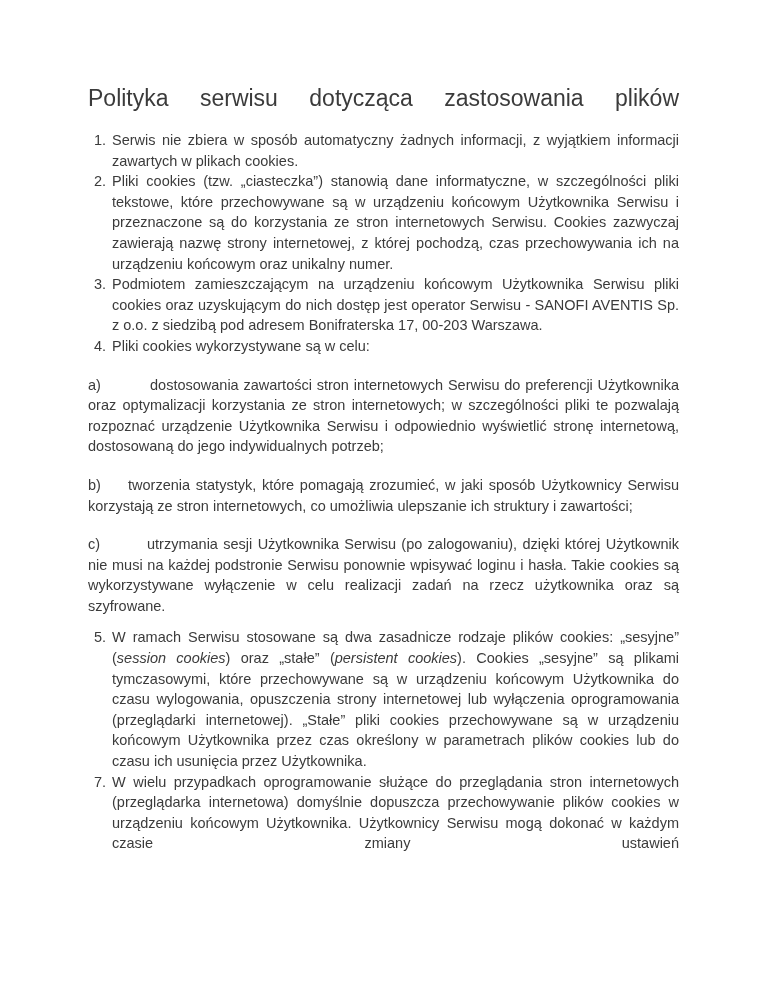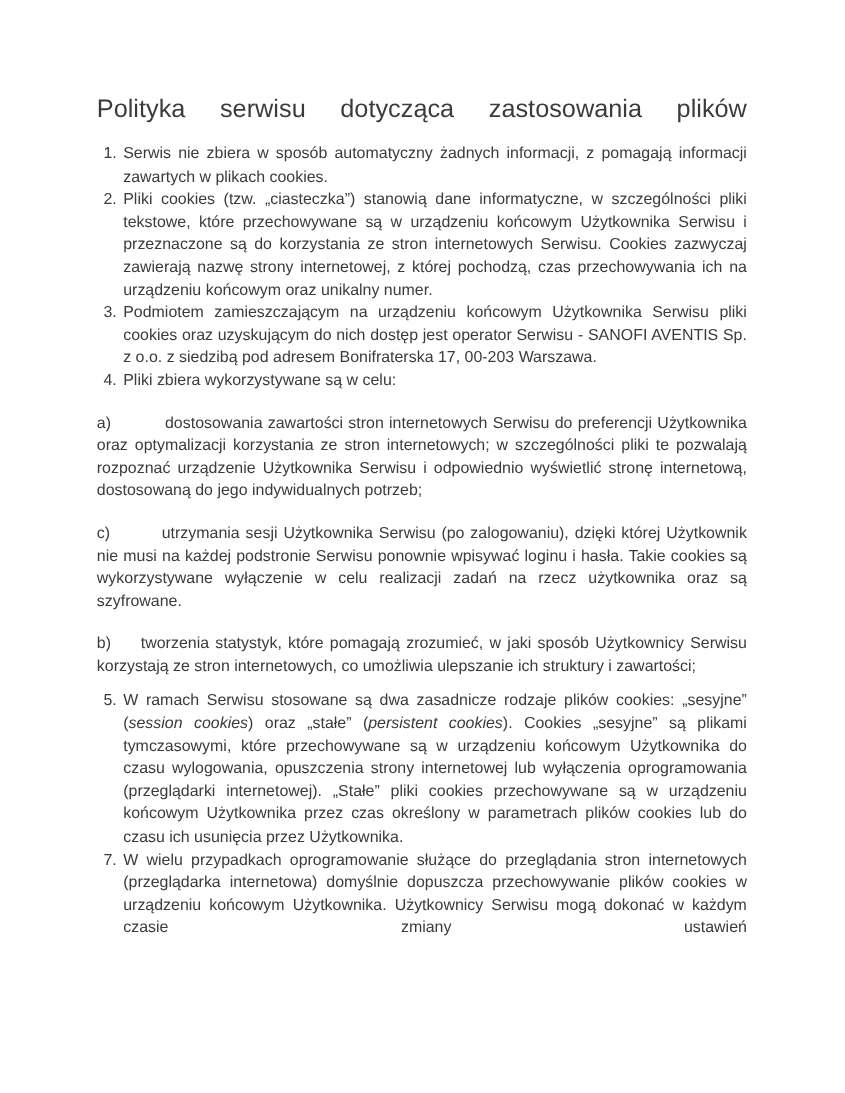--- a/index.html
+++ b/index.html
@@ -57,29 +57,29 @@
 </style>
 </head>
 <body>
 
 <div class="page">
   <h1 class="title">
     <span class="title-line justify">Polityka serwisu dotycząca zastosowania plików</span>
   </h1>
 
   <div id="list-first" class="num-list">
-      <div class="num-item"><span class="num">1.</span><span>Serwis nie zbiera w sposób automatyczny żadnych informacji, z pomagają informacji zawartych w plikach cookies.</span></div>
+      <div class="num-item"><span class="num">1.</span><span>Serwis nie zbiera w sposób automatyczny żadnych informacji, z wyjątkiem informacji zawartych w plikach cookies.</span></div>
       <div class="num-item"><span class="num">2.</span><span>Pliki cookies (tzw. „ciasteczka”) stanowią dane informatyczne, w szczególności pliki tekstowe, które przechowywane są w urządzeniu końcowym Użytkownika Serwisu i przeznaczone są do korzystania ze stron internetowych Serwisu. Cookies zazwyczaj zawierają nazwę strony internetowej, z której pochodzą, czas przechowywania ich na urządzeniu końcowym oraz unikalny numer.</span></div>
       <div class="num-item"><span class="num">3.</span><span>Podmiotem zamieszczającym na urządzeniu końcowym Użytkownika Serwisu pliki cookies oraz uzyskującym do nich dostęp jest operator Serwisu - SANOFI AVENTIS Sp. z o.o. z siedzibą pod adresem Bonifraterska 17, 00-203 Warszawa.</span></div>
-      <div class="num-item"><span class="num">4.</span><span>Pliki zbiera wykorzystywane są w celu:</span></div>
+      <div class="num-item"><span class="num">4.</span><span>Pliki cookies wykorzystywane są w celu:</span></div>
     </div>
 
   <div id="lettered" class="let-list">
       <div class="let-item"><span class="let-label" style="width: 62px;">a)</span><span>dostosowania zawartości stron internetowych Serwisu do preferencji Użytkownika oraz optymalizacji korzystania ze stron internetowych; w szczególności pliki te pozwalają rozpoznać urządzenie Użytkownika Serwisu i odpowiednio wyświetlić stronę internetową, dostosowaną do jego indywidualnych potrzeb;</span></div>
+      <div class="let-item"><span class="let-label" style="width: 40px;">b)</span><span>tworzenia statystyk, które pomagają zrozumieć, w jaki sposób Użytkownicy Serwisu korzystają ze stron internetowych, co umożliwia ulepszanie ich struktury i zawartości;</span></div>
       <div class="let-item"><span class="let-label" style="width: 59px;">c)</span><span>utrzymania sesji Użytkownika Serwisu (po zalogowaniu), dzięki której Użytkownik nie musi na każdej podstronie Serwisu ponownie wpisywać loginu i hasła. Takie cookies są wykorzystywane wyłączenie w celu realizacji zadań na rzecz użytkownika oraz są szyfrowane.</span></div>
-      <div class="let-item"><span class="let-label" style="width: 40px;">b)</span><span>tworzenia statystyk, które pomagają zrozumieć, w jaki sposób Użytkownicy Serwisu korzystają ze stron internetowych, co umożliwia ulepszanie ich struktury i zawartości;</span></div>
     </div>
 
   <div id="list-second" class="num-list list-second">
       <div class="num-item"><span class="num">5.</span><span>W ramach Serwisu stosowane są dwa zasadnicze rodzaje plików cookies: „sesyjne” (</span><span class="italic">session cookies</span><span>) oraz „stałe” (</span><span class="italic">persistent cookies</span><span>). Cookies „sesyjne” są plikami tymczasowymi, które przechowywane są w urządzeniu końcowym Użytkownika do czasu wylogowania, opuszczenia strony internetowej lub wyłączenia oprogramowania (przeglądarki internetowej). „Stałe” pliki cookies przechowywane są w urządzeniu końcowym Użytkownika przez czas określony w parametrach plików cookies lub do czasu ich usunięcia przez Użytkownika.</span></div>
       <div class="num-item justify-last"><span class="num">7.</span><span>W wielu przypadkach oprogramowanie służące do przeglądania stron internetowych (przeglądarka internetowa) domyślnie dopuszcza przechowywanie plików cookies w urządzeniu końcowym Użytkownika. Użytkownicy Serwisu mogą dokonać w każdym czasie zmiany ustawień</span></div>
     </div>
 </div>
 
 </body></html>

